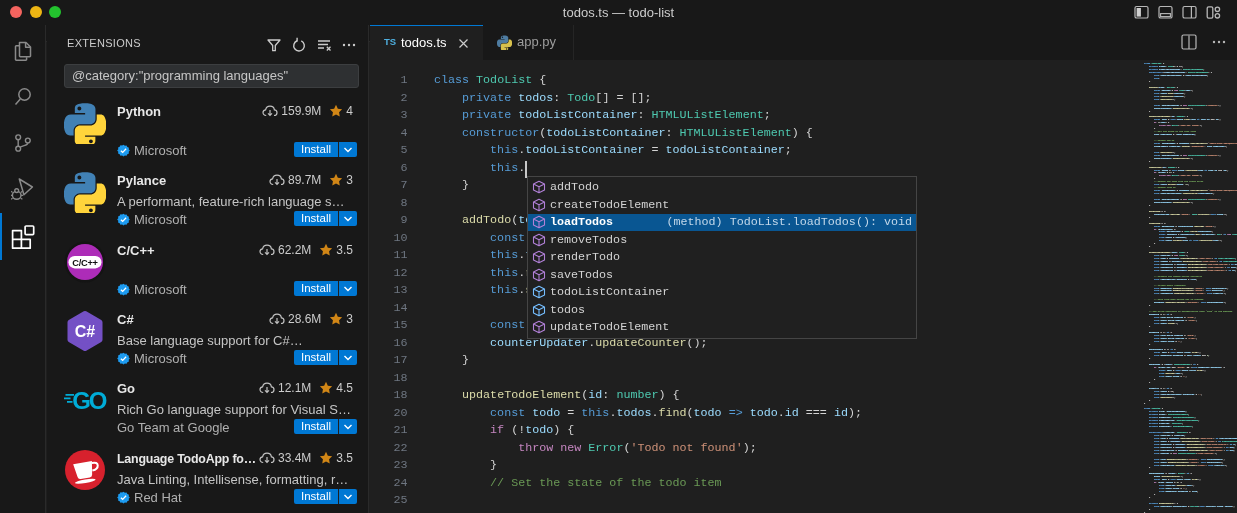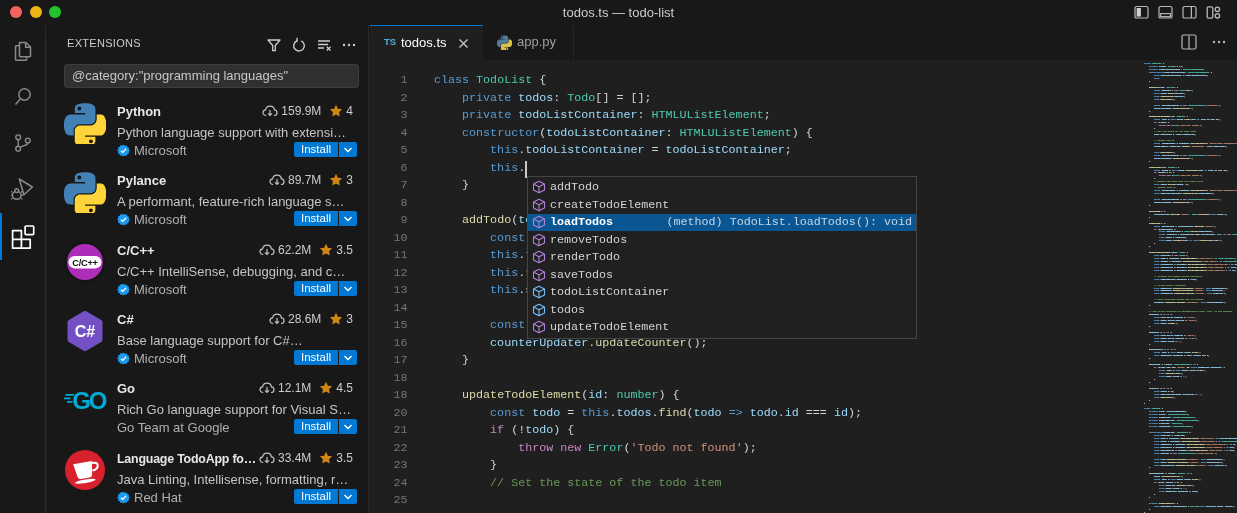--- a/index.html
+++ b/index.html
@@ -152,21 +152,20 @@
         <svg width="16" height="12" viewBox="0 0 16 12" style="margin-right:3px">
 <path fill="none" stroke="#c2c2c2" stroke-width="1.2" d="M4.2 10.5 C2.2 10.5 1 9.2 1 7.6 1 6.1 2.1 5 3.6 4.8 4 2.9 5.7 1.2 8 1.2 c2.3 0 4.1 1.6 4.4 3.7 1.5.1 2.6 1.3 2.6 2.8 0 1.6-1.3 2.8-3 2.8"></path>
 <path d="M8 5 V10.2 M6 8.4 L8 10.4 L10 8.4" fill="none" stroke="#c2c2c2" stroke-width="1.2"></path>
 </svg>
         <span>159.9M</span>
         <svg width="14" height="14" viewBox="0 0 16 16" style="margin:0 3px 0 8px">
 <path fill="#d18616" d="M8 .9l2.1 4.4 4.9.7-3.5 3.4.8 4.8L8 11.9l-4.3 2.3.8-4.8L1 6l4.9-.7z"></path>
 </svg>
         <span>4</span>
       </div>
-  <div class="edesc">Python language support with extensi…</div>
   <div class="epub">
         <svg width="13" height="13" viewBox="0 0 16 16" style="margin-right:4px">
 <path fill="#1d9bf0" d="M8 .8l1.7 1.3 2.1-.3.9 1.9 2 .8-.3 2.1L15.8 8l-1.4 1.6.3 2.1-2 .8-.9 1.9-2.1-.3L8 15.4l-1.7-1.3-2.1.3-.9-1.9-2-.8.3-2.1L.2 8l1.4-1.6-.3-2.1 2-.8.9-1.9 2.1.3z"></path>
 <path d="M4.8 8.2 L7 10.3 L11.2 5.9" stroke="#fff" stroke-width="1.6" fill="none"></path>
 </svg>
         <span>Microsoft</span>
       </div>
   <div class="install">
         <span class="ibtn">Install</span>
         <span class="ichev">
@@ -222,21 +221,20 @@
         <svg width="16" height="12" viewBox="0 0 16 12" style="margin-right:3px">
 <path fill="none" stroke="#c2c2c2" stroke-width="1.2" d="M4.2 10.5 C2.2 10.5 1 9.2 1 7.6 1 6.1 2.1 5 3.6 4.8 4 2.9 5.7 1.2 8 1.2 c2.3 0 4.1 1.6 4.4 3.7 1.5.1 2.6 1.3 2.6 2.8 0 1.6-1.3 2.8-3 2.8"></path>
 <path d="M8 5 V10.2 M6 8.4 L8 10.4 L10 8.4" fill="none" stroke="#c2c2c2" stroke-width="1.2"></path>
 </svg>
         <span>62.2M</span>
         <svg width="14" height="14" viewBox="0 0 16 16" style="margin:0 3px 0 8px">
 <path fill="#d18616" d="M8 .9l2.1 4.4 4.9.7-3.5 3.4.8 4.8L8 11.9l-4.3 2.3.8-4.8L1 6l4.9-.7z"></path>
 </svg>
         <span>3.5</span>
       </div>
-  <div class="edesc">C/C++ IntelliSense, debugging, and c…</div>
   <div class="epub">
         <svg width="13" height="13" viewBox="0 0 16 16" style="margin-right:4px">
 <path fill="#1d9bf0" d="M8 .8l1.7 1.3 2.1-.3.9 1.9 2 .8-.3 2.1L15.8 8l-1.4 1.6.3 2.1-2 .8-.9 1.9-2.1-.3L8 15.4l-1.7-1.3-2.1.3-.9-1.9-2-.8.3-2.1L.2 8l1.4-1.6-.3-2.1 2-.8.9-1.9 2.1.3z"></path>
 <path d="M4.8 8.2 L7 10.3 L11.2 5.9" stroke="#fff" stroke-width="1.6" fill="none"></path>
 </svg>
         <span>Microsoft</span>
       </div>
   <div class="install">
         <span class="ibtn">Install</span>
         <span class="ichev">

